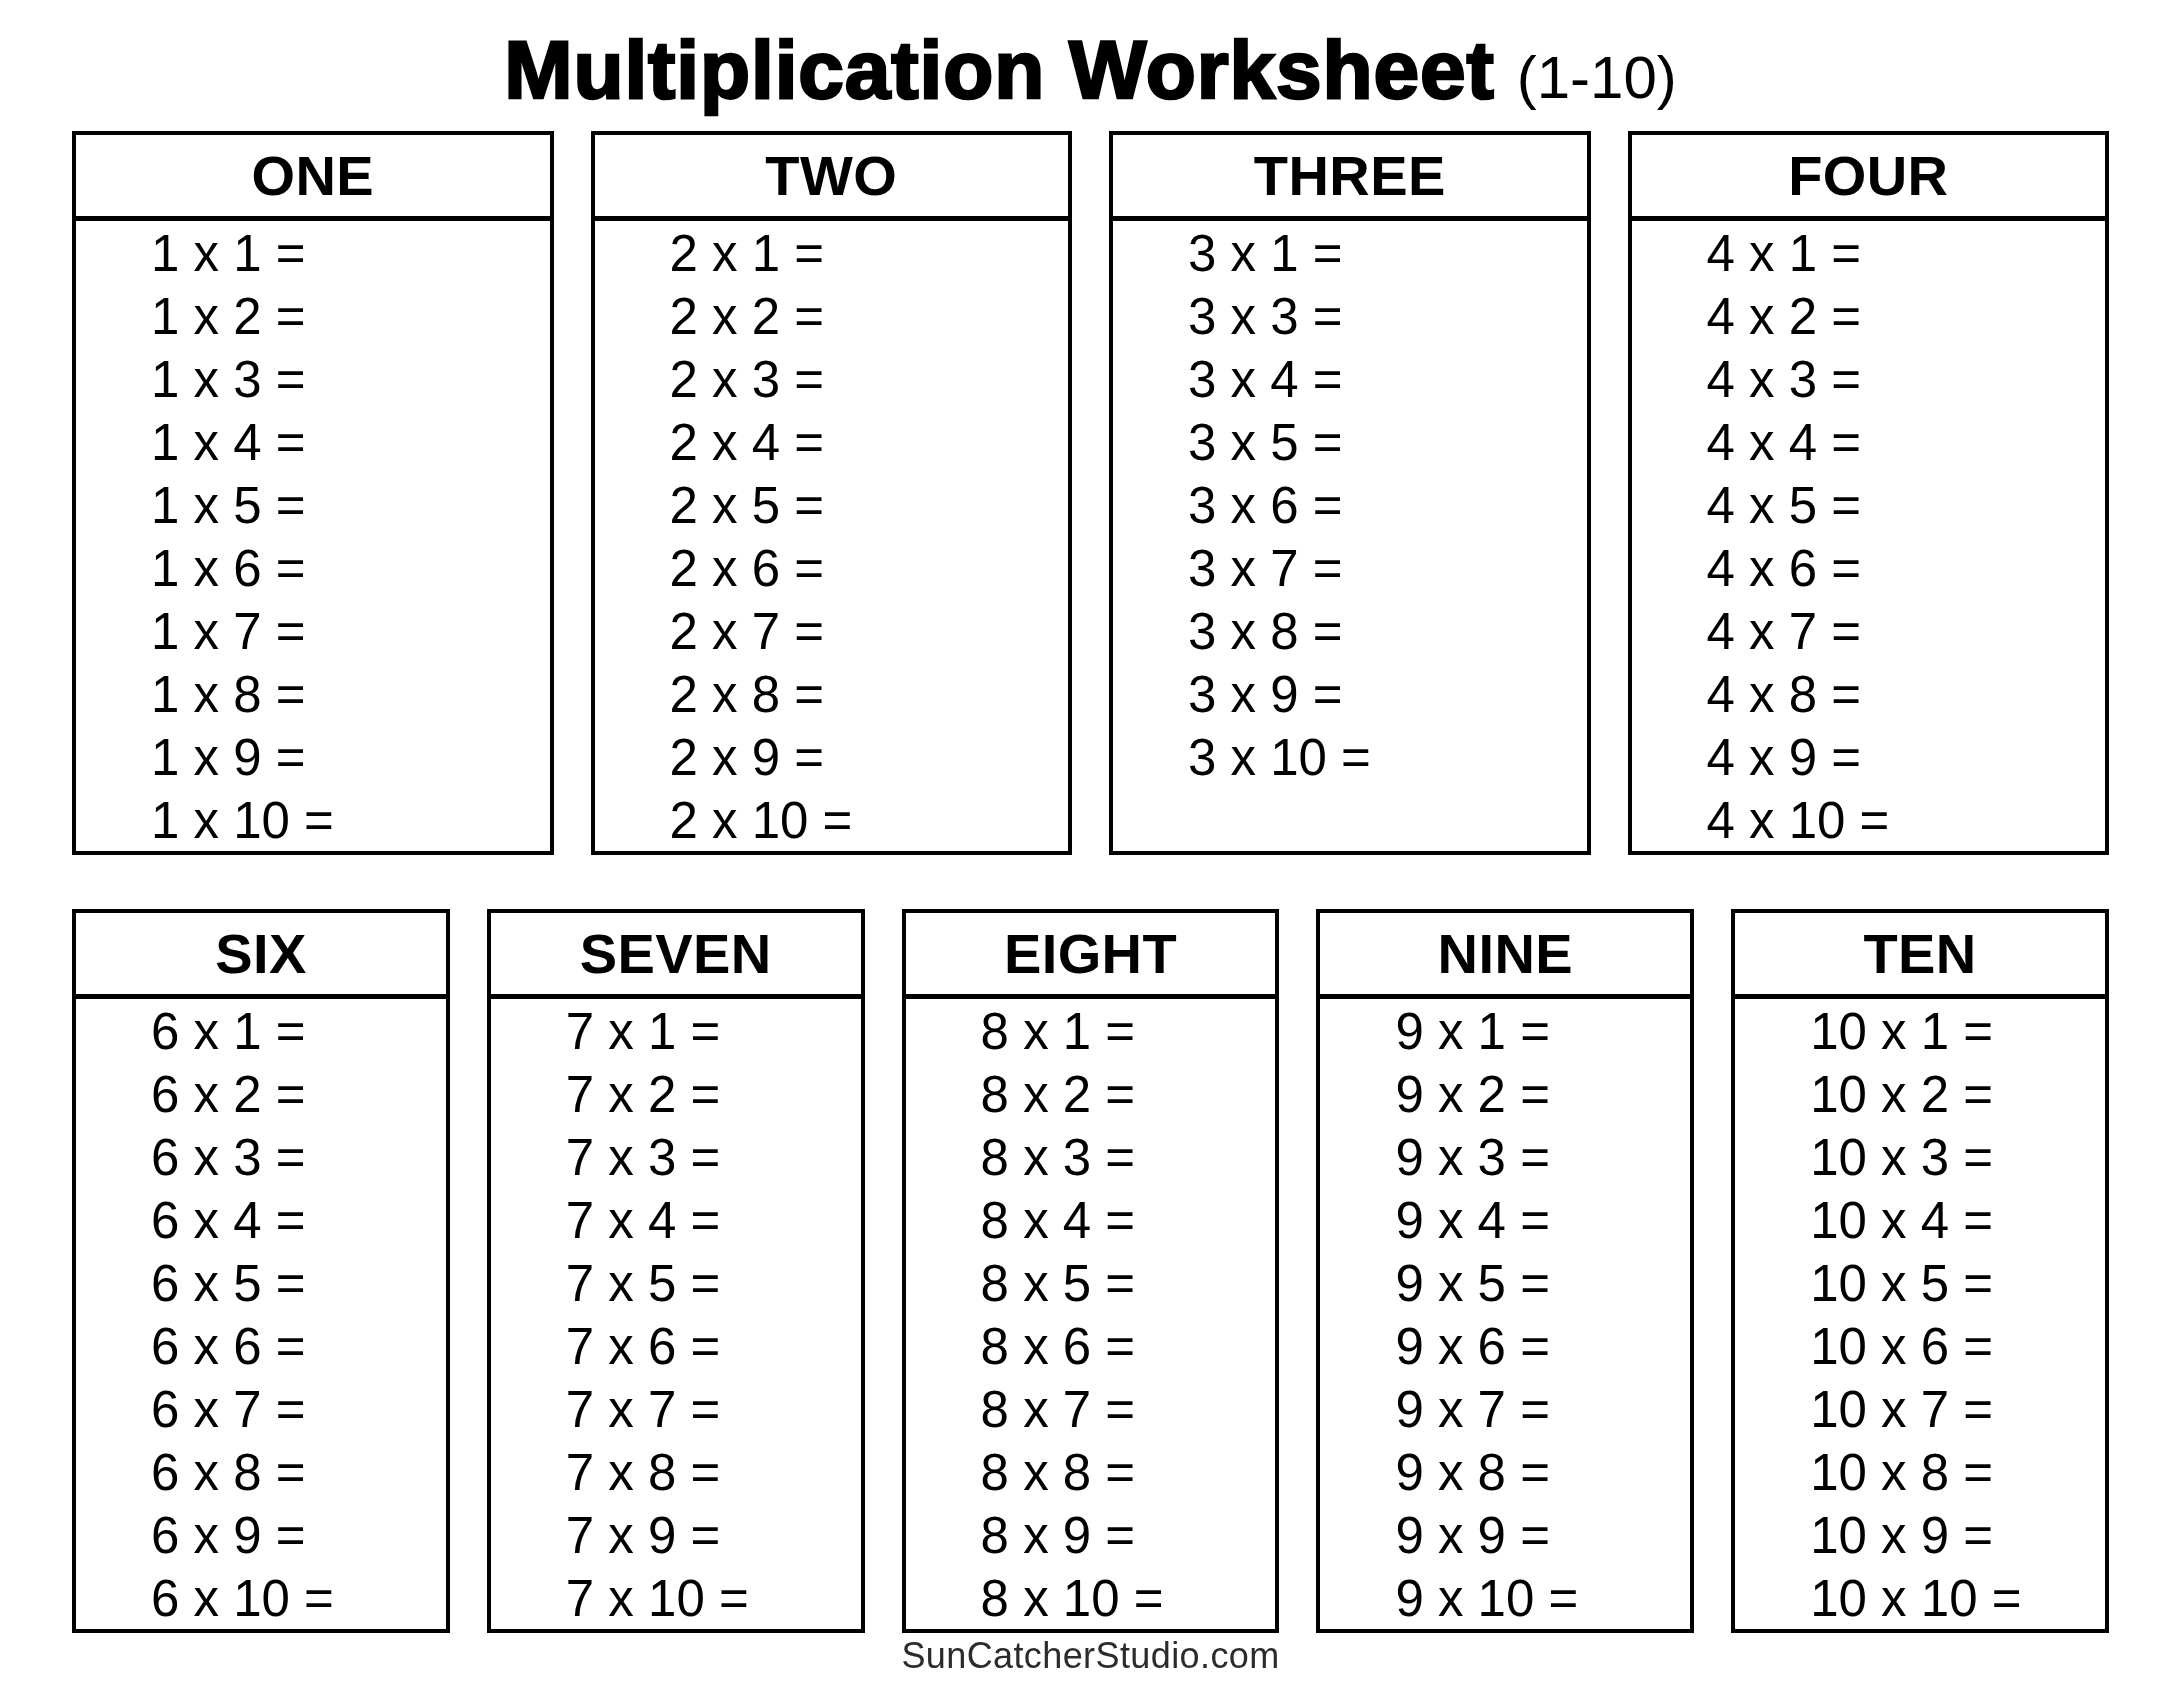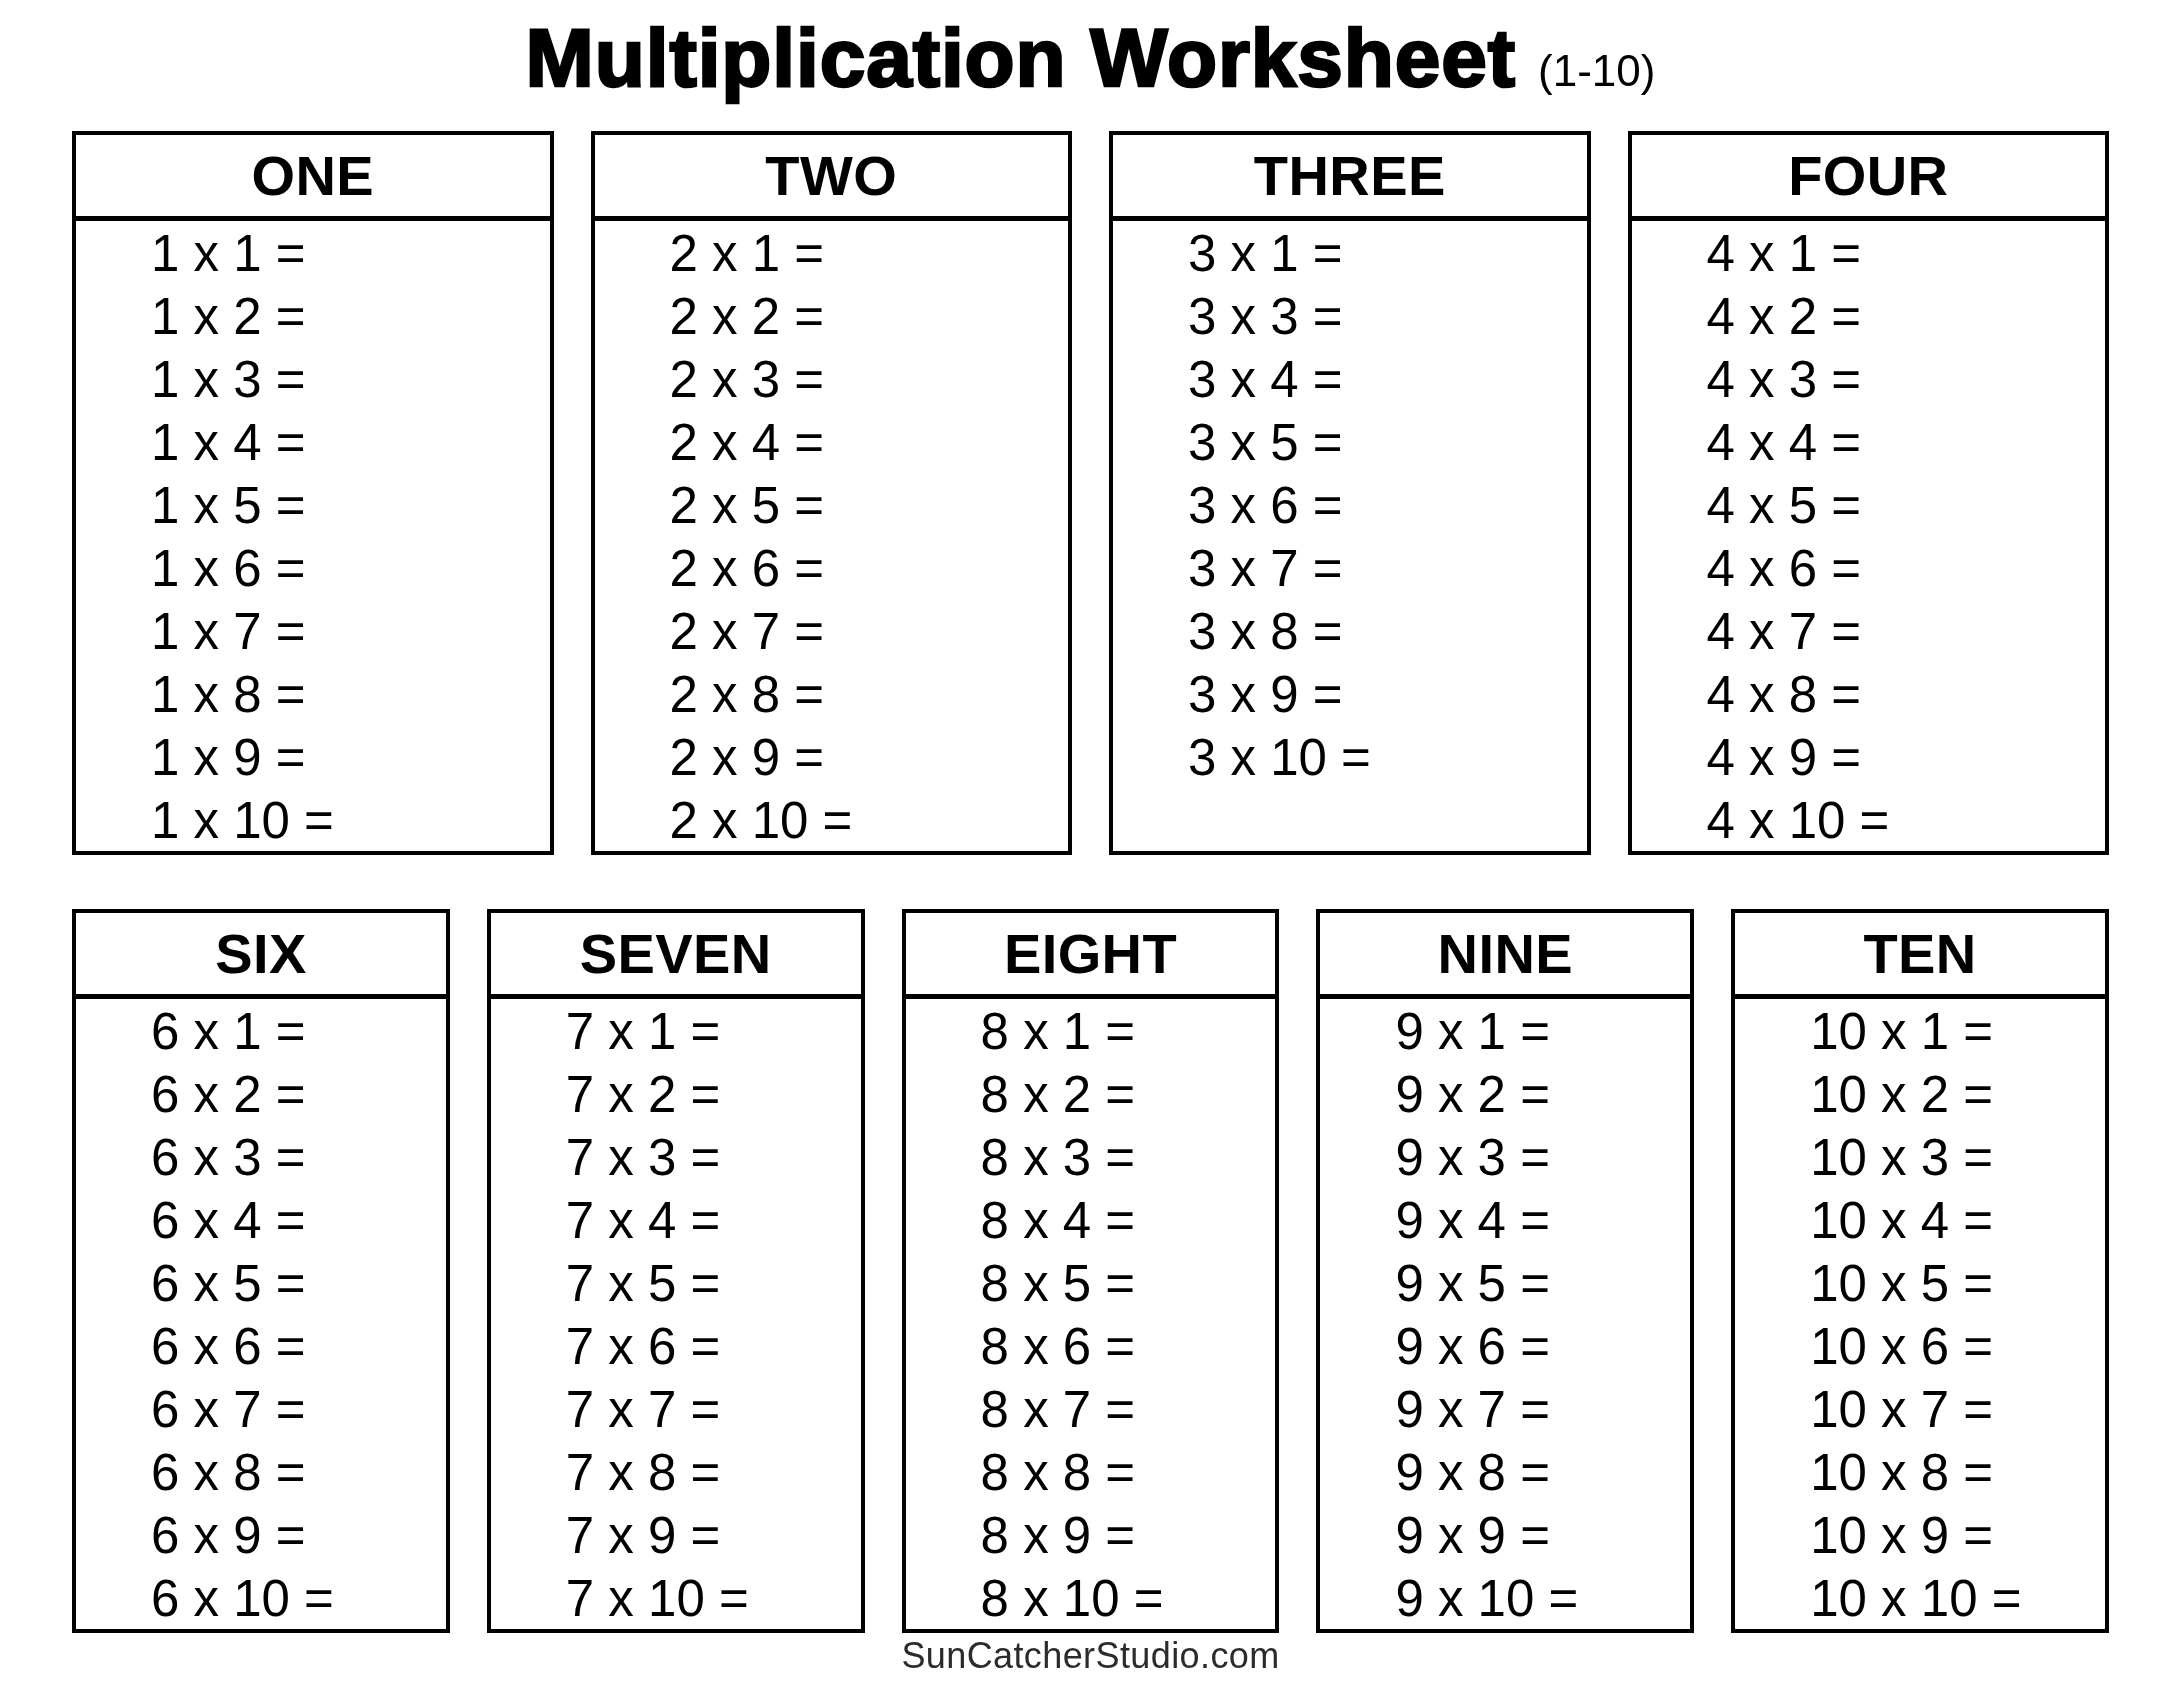--- a/index.html
+++ b/index.html
@@ -18,34 +18,34 @@
     box-sizing: border-box;
   }
   .title-row {
     height: 122px;
     padding-top: 8.5px;
     display: flex;
     align-items: baseline;
     justify-content: center;
   }
   .title-row h1 {
-    margin: 4px;
+    margin: 16px;
     display: flex;
     align-items: baseline;
     gap: 22px;
     line-height: 1.1;
   }
   .t-main {
     font-size: 82px;
     font-weight: 700;
     letter-spacing: 0.9px;
     -webkit-text-stroke: 2.6px #000000;
   }
   .t-range {
-    font-size: 44px;
+    font-size: 60px;
     font-weight: 400;
     letter-spacing: 0;
   }
   .grid-row {
     display: flex;
     gap: 37px;
     margin: 0 72px;
     justify-content: flex-end;
   }
   .grid-row + .grid-row {

